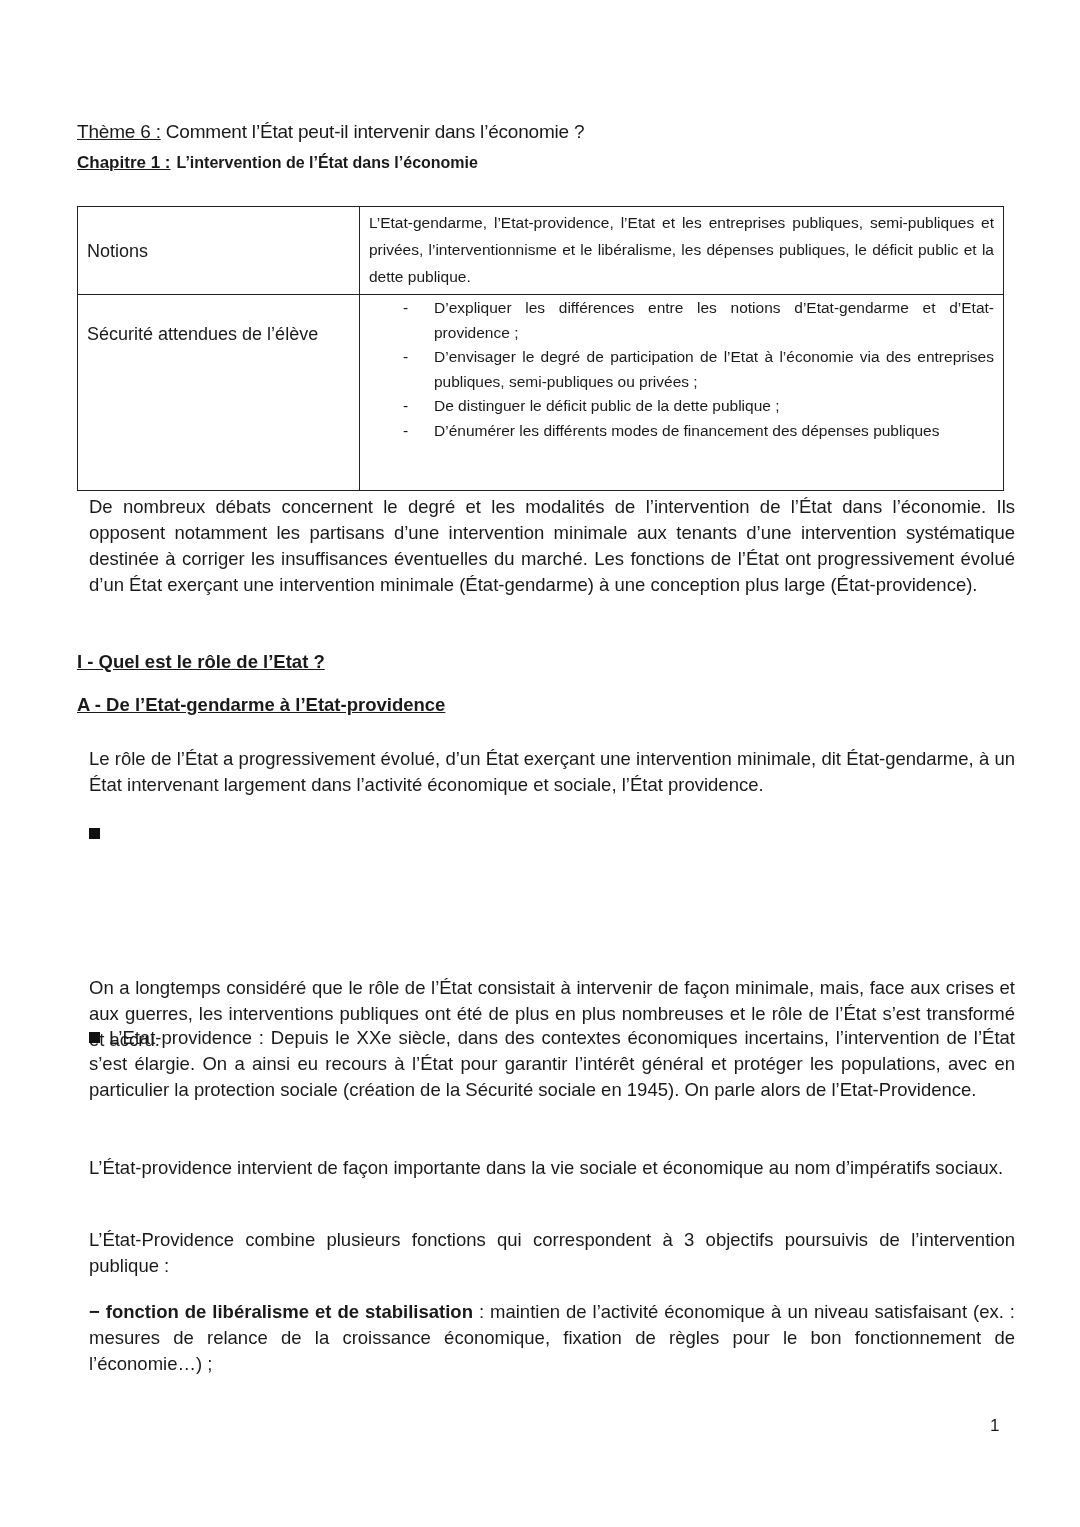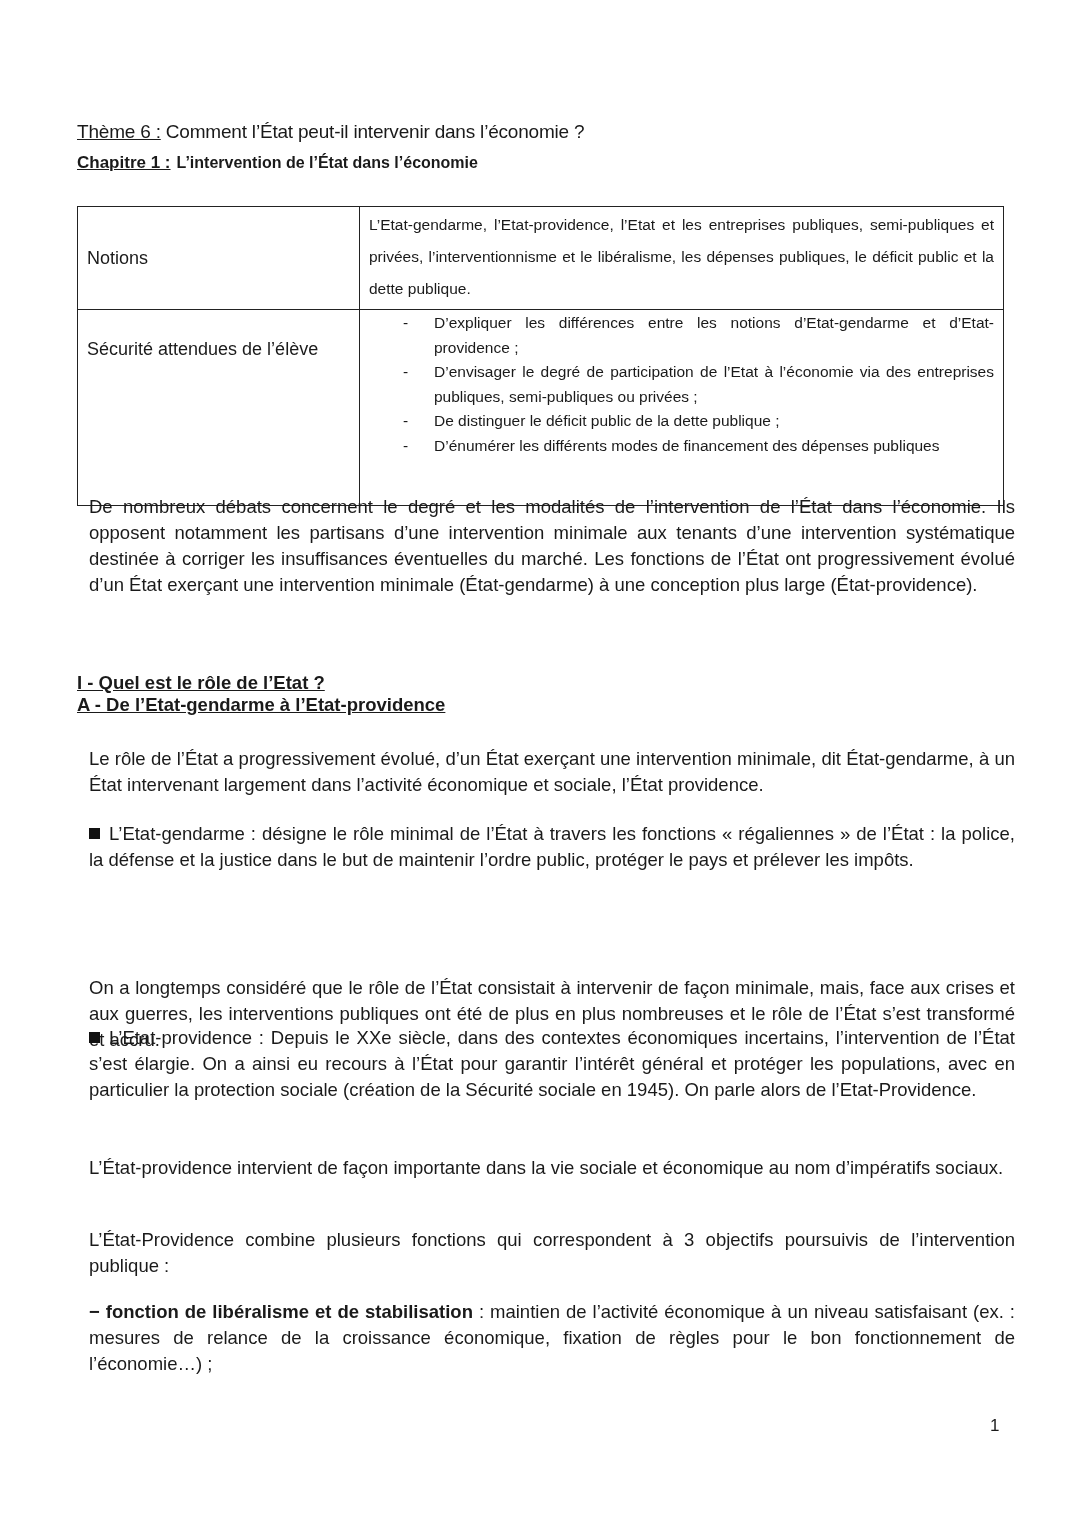--- a/index.html
+++ b/index.html
@@ -58,21 +58,21 @@
       width: 272px;
       padding-left: 9px !important;
       font-weight: normal;
       font-size: 18px;
       line-height: 26px;
     }
     .cell-label.cap { vertical-align: top !important; padding-top: 26px !important; }
     .cell-notions {
       padding: 2px 9px 4px 9px !important;
       text-align: justify;
-      line-height: 32px;
+      line-height: 27px;
       height: 77px;
     }
     .cell-capacities {
       padding: 1px 9px 20px 9px !important;
       height: 174px;
       vertical-align: top !important;
     }
     .cap-list {
       list-style: none;
       margin: 0;
@@ -152,27 +152,27 @@
           <li><span class="dash">-</span><span>De distinguer le déficit public de la dette publique ;</span></li>
           <li><span class="dash">-</span><span>D’énumérer les différents modes de financement des dépenses publiques</span></li>
         </ul>
       </td>
     </tr>
   </tbody>
     </table>
 
   <p class="para" style="top:482px;">De nombreux débats concernent le degré et les modalités de l’intervention de l’État dans l’économie. Ils opposent notamment les partisans d’une intervention minimale aux tenants d’une intervention systématique destinée à corriger les insuffisances éventuelles du marché. Les fonctions de l’État ont progressivement évolué d’un État exerçant une intervention minimale (État-gendarme) à une conception plus large (État-providence).</p>
 
-  <p class="heading" style="top:651px;margin-top:21px;">I - Quel est le rôle de l’Etat ?</p>
+  <p class="heading" style="top:651px;">I - Quel est le rôle de l’Etat ?</p>
 
   <p class="heading" style="top:694px;">A - De l’Etat-gendarme à l’Etat-providence</p>
 
   <p class="para" style="top:734px;">Le rôle de l’État a progressivement évolué, d’un État exerçant une intervention minimale, dit État-gendarme, à un État intervenant largement dans l’activité économique et sociale, l’État providence.</p>
 
-  <p class="para" style="top:809px;"><span class="bullet-square"></span><span>L’Etat-gendarme : désigne le rôle minimal de l’État à travers les fonctions « régaliennes » de l’État : la police, la défense et la justice dans le but de maintenir l’ordre public, protéger le pays et prélever les impôts.</span></p>
+  <p class="para" style="top:809px;"><span class="bullet-square"></span></p>
 
   <p class="para" style="top:963px;">On a longtemps considéré que le rôle de l’État consistait à intervenir de façon minimale, mais, face aux crises et aux guerres, les interventions publiques ont été de plus en plus nombreuses et le rôle de l’État s’est transformé et accru.</p>
 
   <p class="para" style="top:1013px;"><span class="bullet-square"></span><span>L’Etat-providence : Depuis le XXe siècle, dans des contextes économiques incertains, l’intervention de l’État s’est élargie. On a ainsi eu recours à l’État pour garantir l’intérêt général et protéger les populations, avec en particulier la protection sociale (création de la Sécurité sociale en 1945). On parle alors de l’Etat-Providence.</span></p>
 
   <p class="para" style="top:1143px;">L’État-providence intervient de façon importante dans la vie sociale et économique au nom d’impératifs sociaux.</p>
 
   <p class="para" style="top:1215px;">L’État-Providence combine plusieurs fonctions qui correspondent à 3 objectifs poursuivis de l’intervention publique :</p>
 
   <p class="para" style="top:1287px;"><span class="bold">− </span><span class="bold">fonction de libéralisme et de stabilisation</span><span> : maintien de l’activité économique à un niveau satisfaisant (ex. : mesures de relance de la croissance économique, fixation de règles pour le bon fonctionnement de l’économie…) ;</span></p>

